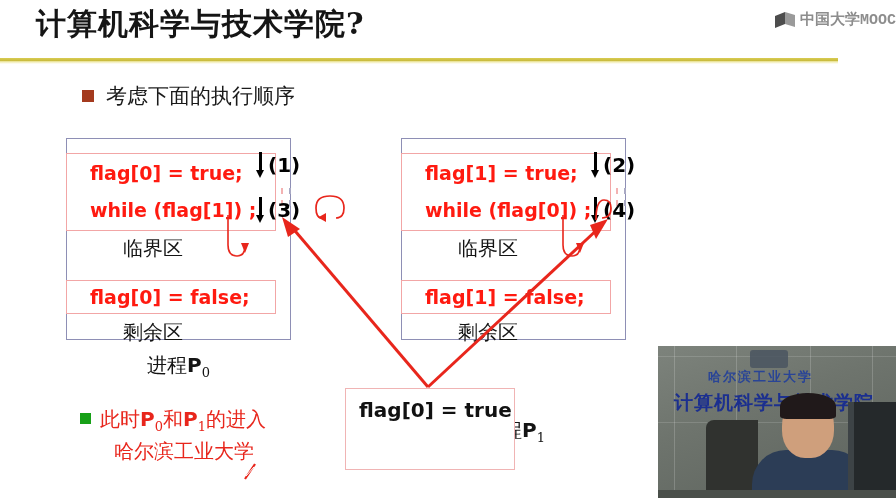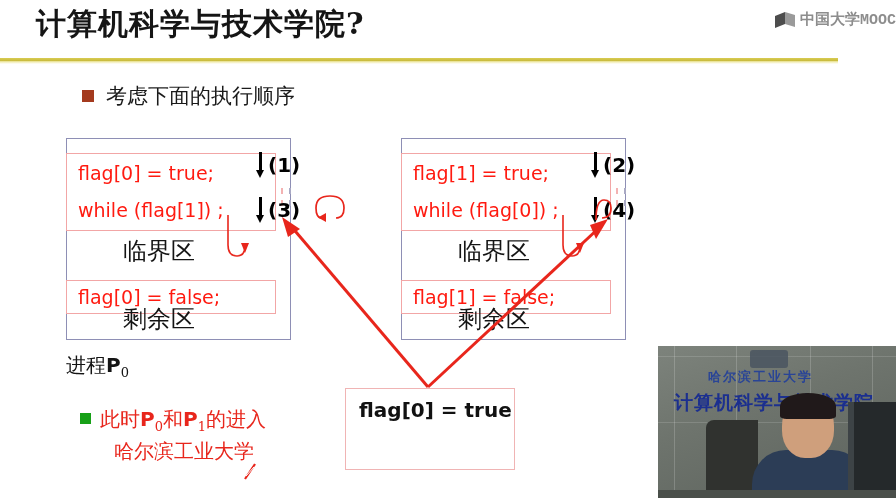--- a/index.html
+++ b/index.html
@@ -60,47 +60,47 @@
   .proc-right{left:401px;top:138px;width:225px;height:202px;}
 
   .codebox{
     position:absolute;
     border:1px solid #f2a6a6;
     box-sizing:border-box;
     background:transparent;
   }
   .codebox .line{
     color:#ff1a10;
-    font-weight:400;
+    font-weight:700;
     font-size:19px;
     font-family:"DejaVu Sans","Liberation Sans",sans-serif;
     white-space:nowrap;
     position:absolute;
-    left:11px;
+    left:23px;
   }
   .cb-top{left:-1px;top:14px;width:210px;height:78px;}
   .cb-top .l1{top:8px;}
   .cb-top .l2{top:45px;}
   .cb-bot{left:-1px;top:133px;width:210px;height:34px;margin-top:8px;}
   .cb-bot .l1{top:5px;}
 
   .zone-label{
     position:absolute;
     font-family:"DejaVu Serif","Liberation Serif",serif;
-    font-size:24px;color:#141414;white-space:nowrap;
+    font-size:20px;color:#141414;white-space:nowrap;
     left:56px;
   }
   .zone-crit{top:96px;}
-  .zone-rem{top:164px;}
+  .zone-rem{top:180px;}
 
   .proc-name{
     position:absolute;
     font-family:"DejaVu Serif","Liberation Serif",serif;
     font-size:20px;color:#141414;white-space:nowrap;
-    text-align:left;width:225px;
+    text-align:center;width:225px;
   }
   .pn-left{left:66px;top:352px;}
   .pn-right{left:401px;top:373px;margin-top:44px;}
   .proc-name sub{font-size:13px;}
   .proc-name b{font-family:"DejaVu Sans","Liberation Sans",sans-serif;font-weight:700;}
 
   
   .step{
     position:absolute;
     display:flex;align-items:center;gap:3px;

